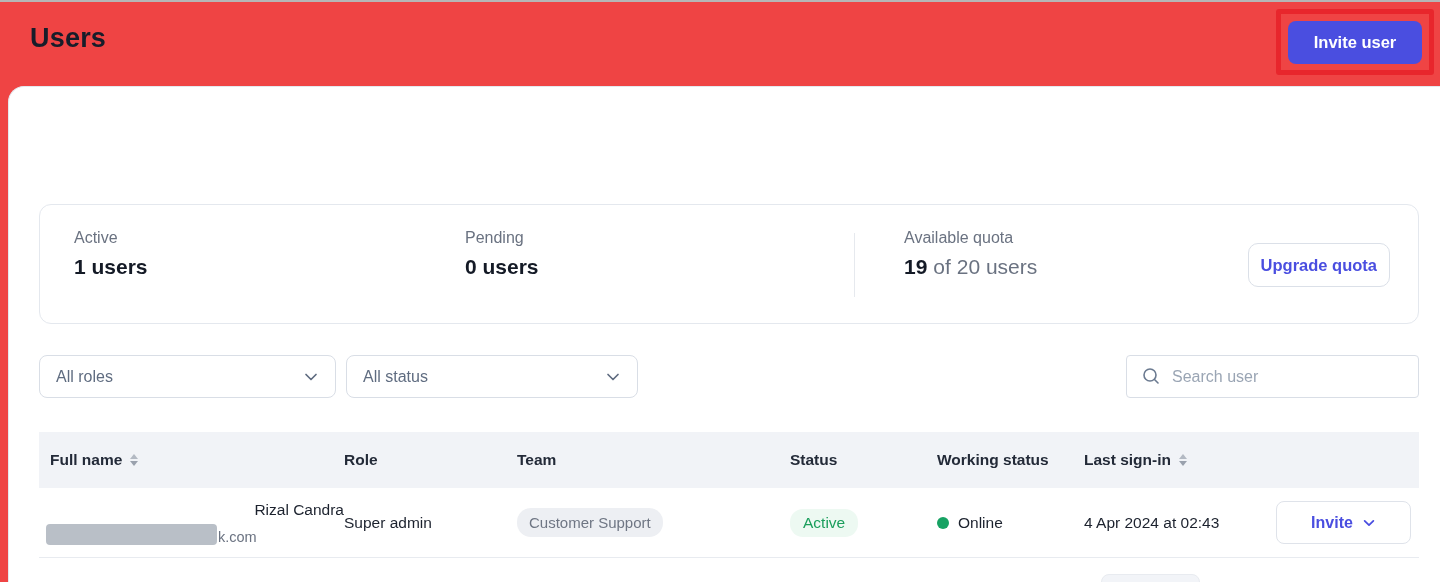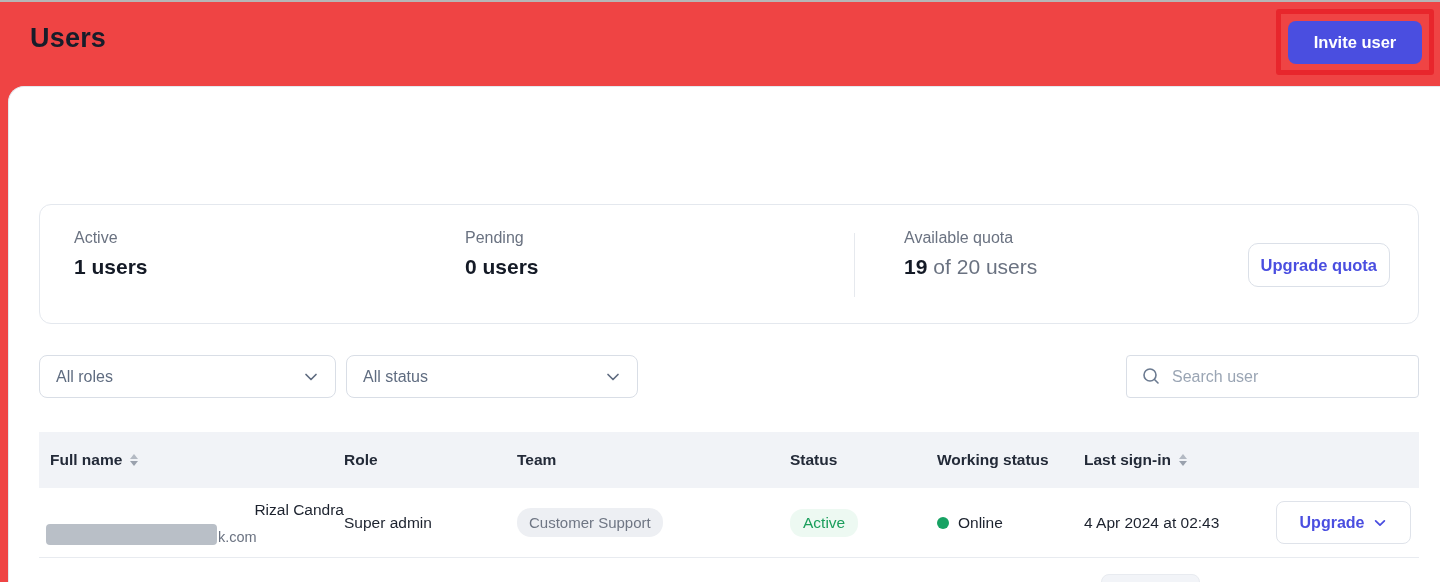--- a/index.html
+++ b/index.html
@@ -206,21 +206,21 @@
           <span class="status-pill">Active</span>
         </div>
         <div class="working">
           <span class="dot"></span>
           <span>Online</span>
         </div>
         <div style="display:flex; align-items:center; justify-content:space-between;">
           <span class="cell-date">4 Apr 2024 at 02:43</span>
           <span class="cell-actions">
             <button class="actions-btn">
-              <span>Upgrade</span>
+              <span>Invite</span>
               <svg class="chev" width="14" height="14" viewBox="0 0 16 16">
                   <path d="M3 5.5 L8 10.5 L13 5.5" fill="none" stroke="#4a4ee0" stroke-width="2" stroke-linecap="round" stroke-linejoin="round"></path>
                 </svg>
             </button>
           </span>
         </div>
       </div>
     </div>
 
     <div class="page-select">

